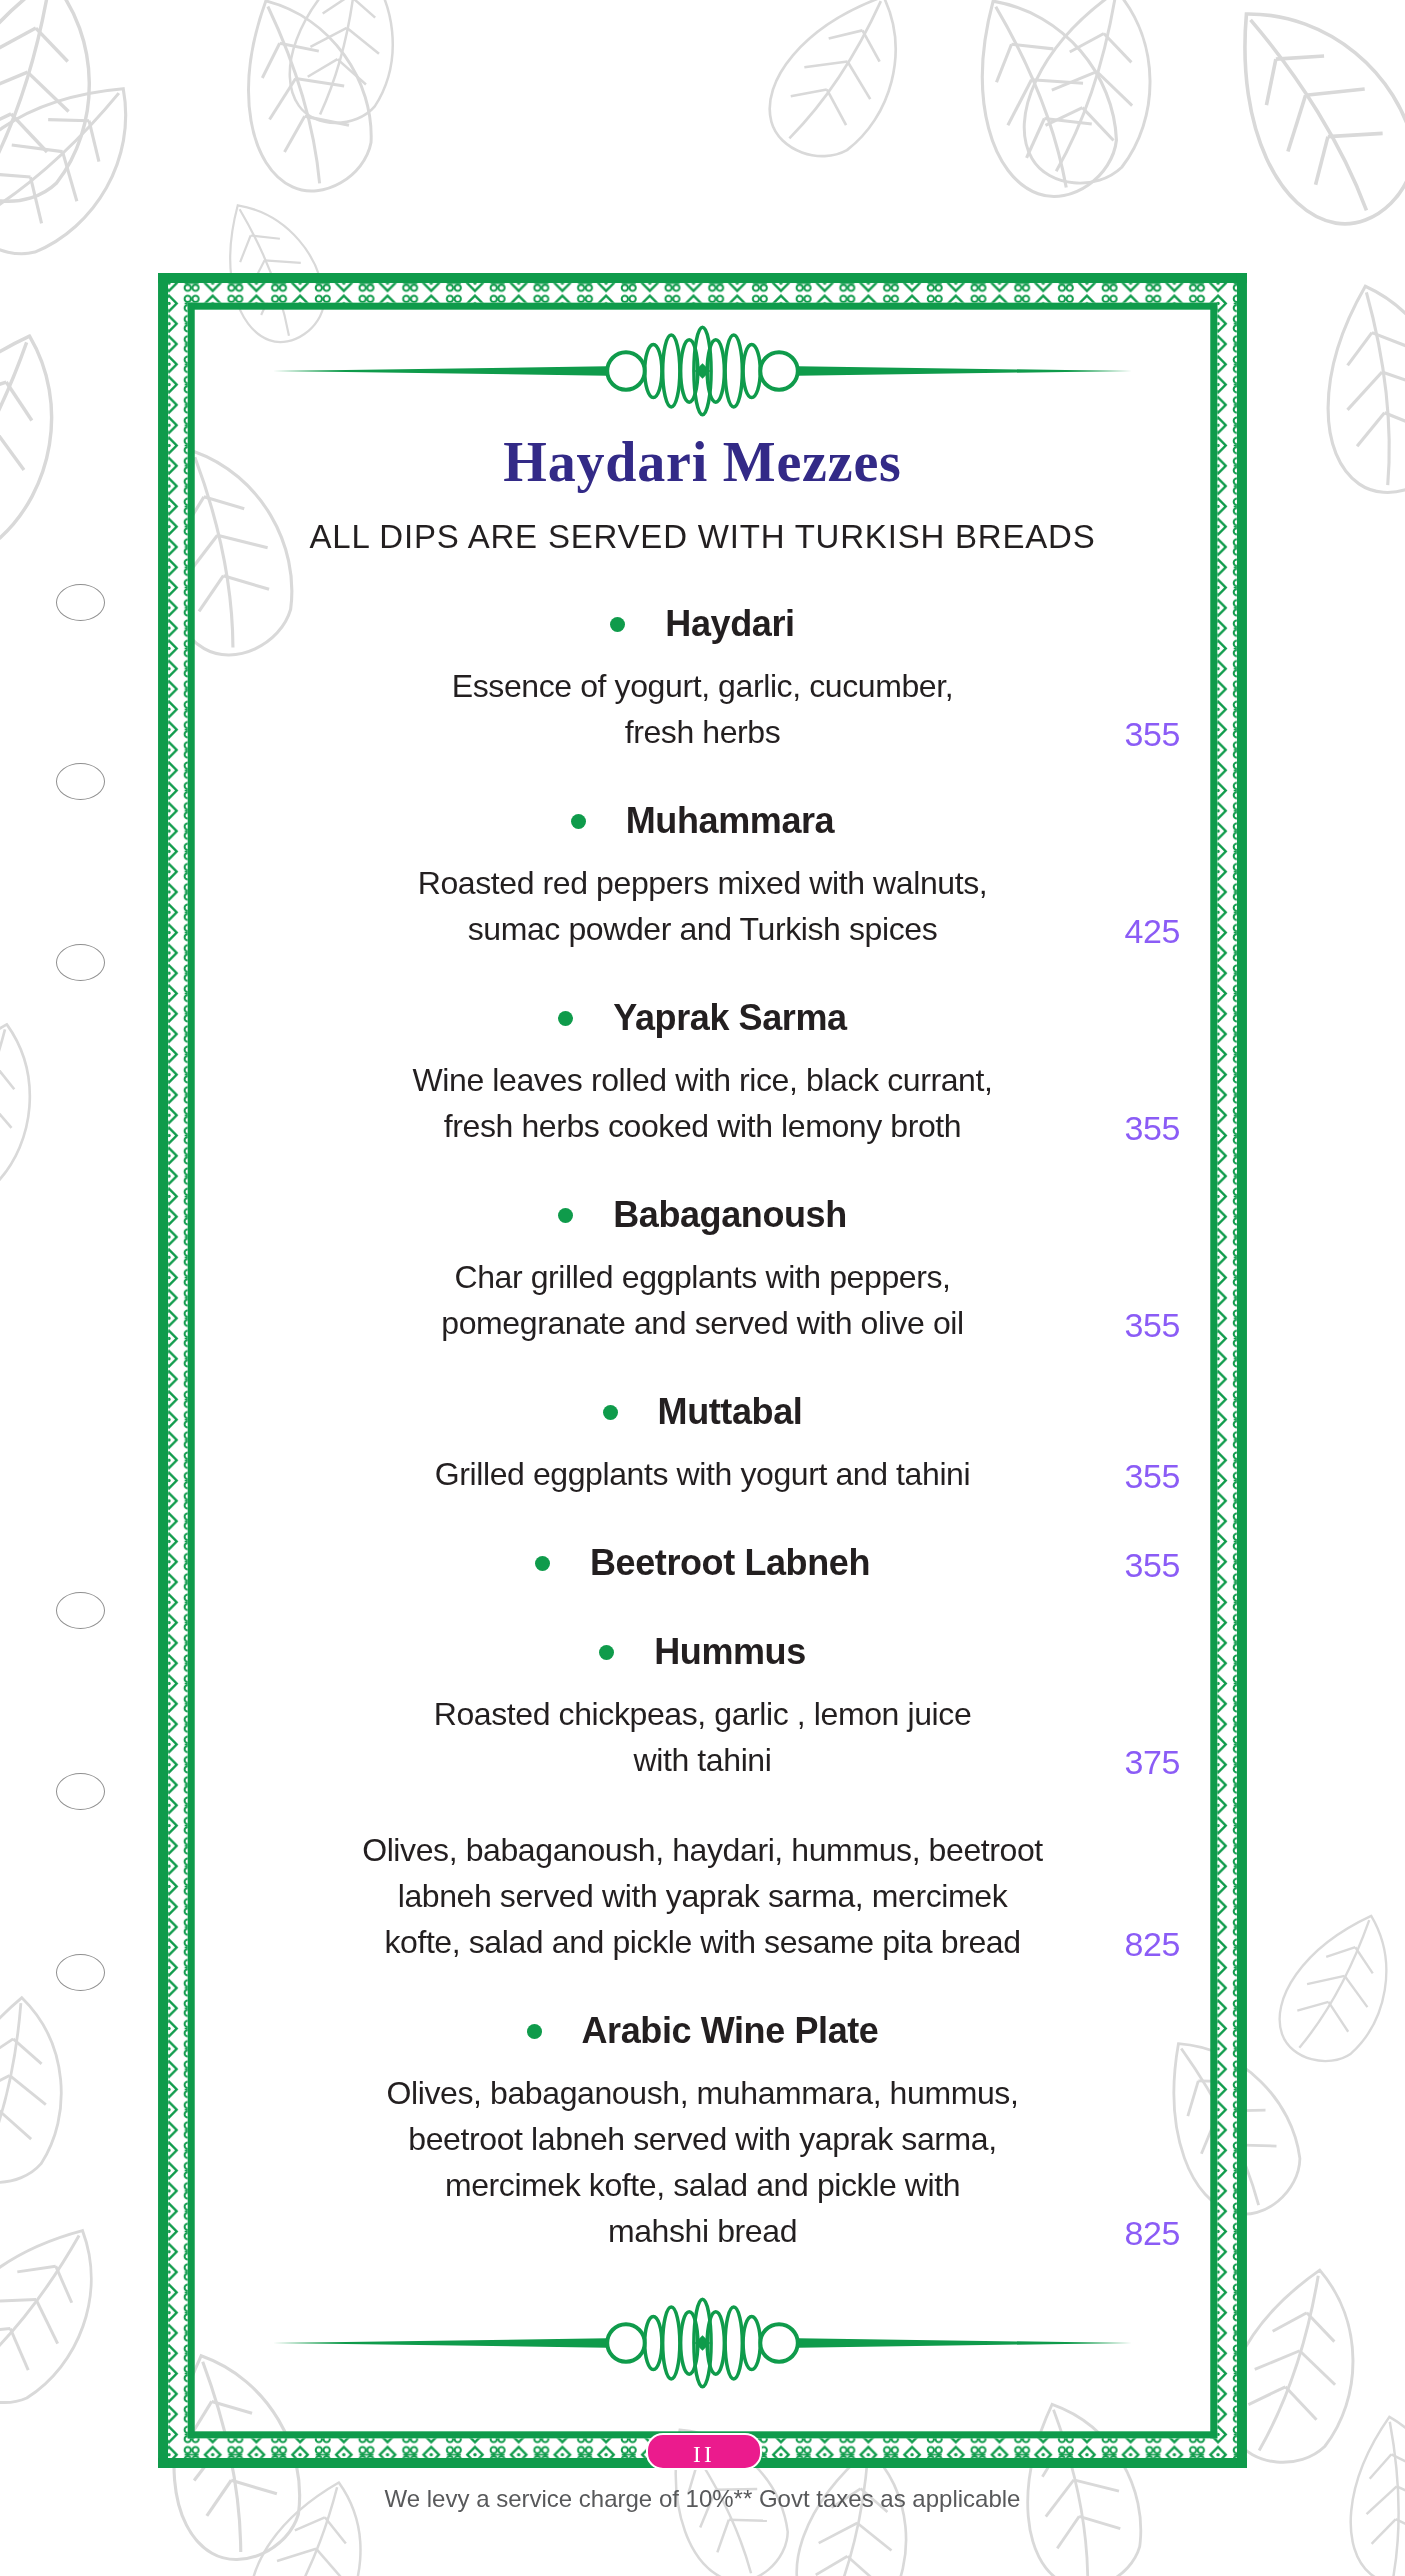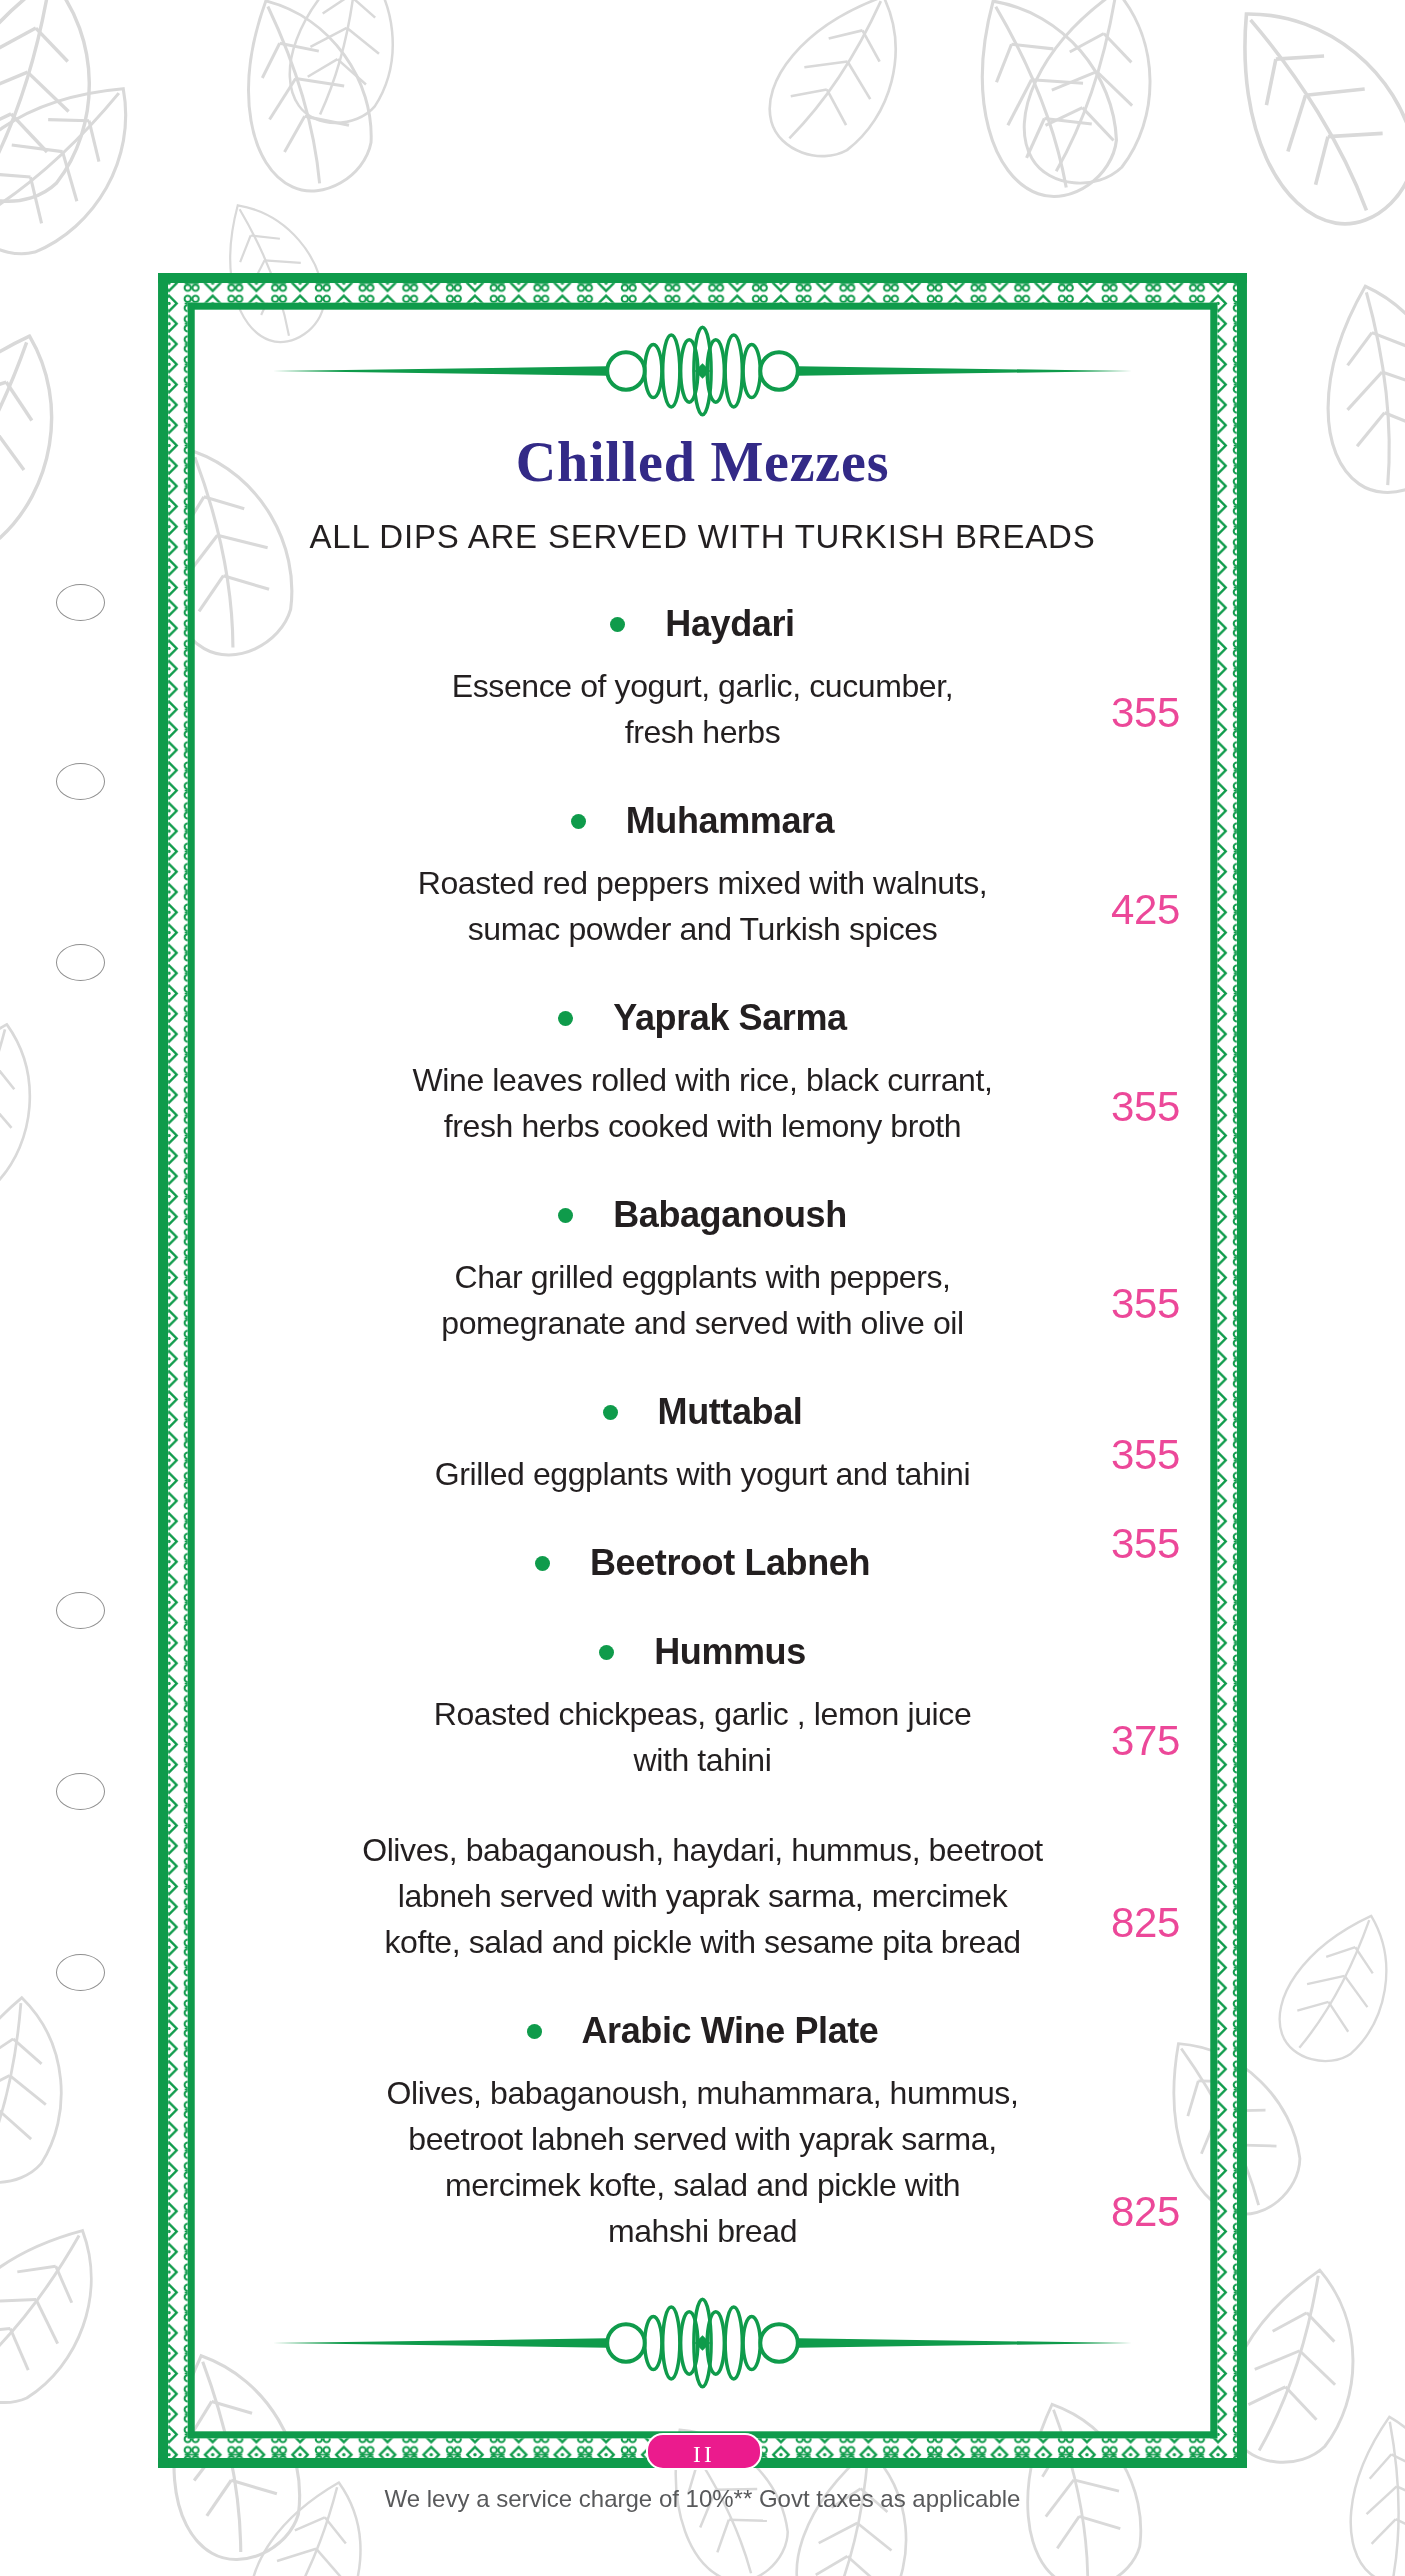--- a/index.html
+++ b/index.html
@@ -35,21 +35,21 @@
   .items{margin-top:0.8px;}
   .items .item:first-child{margin-top:45px;}
   .name-row{display:flex;justify-content:center;align-items:center;gap:40px;height:45px;}
   .bullet{width:15px;height:15px;border-radius:50%;background:#0f9b4b;flex:0 0 auto;}
   .item-name{font-weight:bold;font-size:36px;letter-spacing:-0.4px;}
   .item-desc{
     font-size:32px;line-height:46px;white-space:pre-line;letter-spacing:-0.4px;
     margin:16px auto;max-width:937px;
   }
   .item-price{
-    position:absolute;right:26px;bottom:18px;font-size:42px;letter-spacing:-0.4px;color:#ec4899;
+    position:absolute;right:26px;bottom:1px;font-size:34px;letter-spacing:-0.4px;color:#8b5cf6;
   }
   
   .page-badge{
     position:absolute;left:646px;top:2433px;width:112px;height:33px;z-index:4;
     background:#eb1b8d;border:2.3px solid #ffffff;border-radius:17px;
     display:flex;align-items:flex-end;justify-content:center;
     font-family:"Liberation Serif", serif;font-size:23.4px;color:#ffffff;letter-spacing:3.1px;
   }
   
   .footer-note{
@@ -202,21 +202,21 @@
       <ellipse cx="487" cy="60" rx="11" ry="34"></ellipse>
       <ellipse cx="510" cy="60" rx="11" ry="46"></ellipse>
       <ellipse cx="533" cy="60" rx="11" ry="40"></ellipse>
       <ellipse cx="550" cy="60" rx="11" ry="56"></ellipse>
       <ellipse cx="567" cy="60" rx="11" ry="40"></ellipse>
       <ellipse cx="590" cy="60" rx="11" ry="46"></ellipse>
       <ellipse cx="613" cy="60" rx="11" ry="34"></ellipse>
     </g>
   </svg>
 
-  <div class="page-title">Chilled Mezzes</div>
+  <div class="page-title">Haydari Mezzes</div>
   <div class="page-subtitle">ALL DIPS ARE SERVED WITH TURKISH BREADS</div>
 
   <div class="items">
 
     <div class="item">
       <div class="name-row">
           <span class="bullet"></span>
           <span class="item-name">Haydari</span>
         </div>
       <div class="item-desc">Essence of yogurt, garlic, cucumber,

